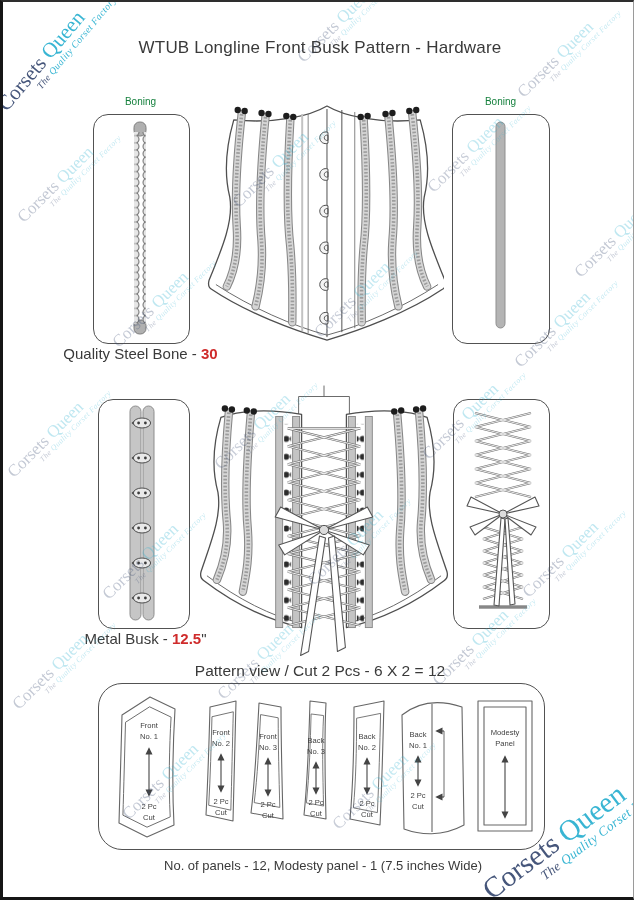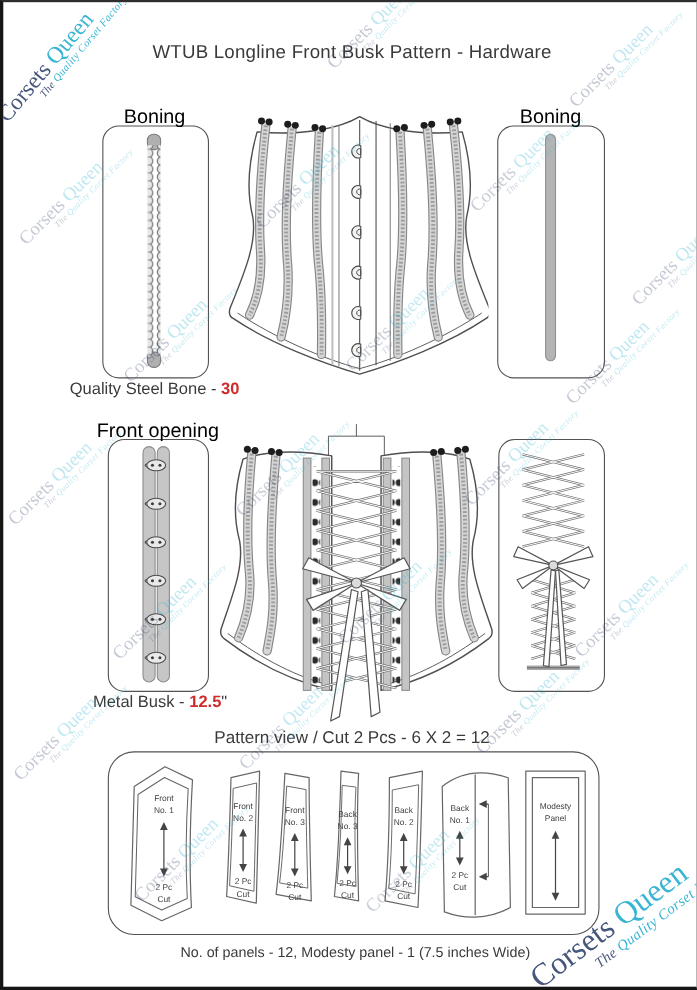--- a/index.html
+++ b/index.html
@@ -5,21 +5,21 @@
   html,body{margin:0;padding:0;background:#e8e8e8;}
   #page{
     position:relative;width:634px;height:900px;margin:0 auto;background:#ffffff;
     box-sizing:border-box;overflow:hidden;
     border-left:3px solid #161616;border-top:2px solid #2e2e2e;
     border-bottom:3px solid #161616;border-right:1px solid #9a9a9a;
     font-family:"Liberation Sans",sans-serif;color:#3b3b3b;
   }
   .title{position:absolute;top:36px;left:0;width:634px;text-align:center;
     font-size:17px;letter-spacing:.2px;color:#3a3a3a;z-index:2;}
-  .boxlbl{position:absolute;text-align:center;font-size:18px;color:#000000;z-index:2;}
+  .boxlbl{position:absolute;text-align:center;font-size:10px;color:#15803d;z-index:2;}
   .box{position:absolute;border:1.4px solid #525252;border-radius:15px;background:transparent;z-index:1;}
   .patbox{position:absolute;border:1.4px solid #525252;border-radius:24px;z-index:1;}
   .cap{position:absolute;text-align:center;font-size:15px;color:#3a3a3a;z-index:2;white-space:nowrap;}
   .red{color:#cf2b2b;font-weight:bold;}
   .drawing{position:absolute;z-index:2;}
   
   .boneO{stroke:#878787;stroke-width:8.5;fill:none;stroke-linecap:round;}
   .boneF{stroke:#d6d6d6;stroke-width:6.4;fill:none;stroke-linecap:round;}
   .boneT{stroke:#9d9d9d;stroke-width:3.6;fill:none;stroke-dasharray:1.7 1.8;}
   .tip{fill:#1d1d1d;}
@@ -128,21 +128,20 @@
     <g>
       <use href="#hk" x="123" y="48"></use>
         <use href="#hk" x="123" y="85"></use>
       <use href="#hk" x="123" y="122"></use>
         <use href="#hk" x="123" y="159"></use>
       <use href="#hk" x="123" y="196"></use>
         <use href="#hk" x="123" y="230"></use>
     </g>
   </svg>
 
-  <div class="boxlbl" style="left:63px;top:379px;width:155px">Front opening</div>
   <div class="box" style="left:95px;top:397px;width:90px;height:228px"></div>
   <svg class="drawing" style="left:95px;top:397px" width="90" height="228" viewBox="0 0 90 228">
     <rect x="32" y="7" width="11" height="214" rx="5.5" fill="#c6c6c6" stroke="#8d8d8d"></rect>
     <rect x="45" y="7" width="11" height="214" rx="5.5" fill="#c6c6c6" stroke="#8d8d8d"></rect>
     <defs>
       <g id="clasp">
         <ellipse cx="0" cy="0" rx="8.6" ry="5" fill="#e9e9e9" stroke="#4d4d4d" stroke-width="1"></ellipse>
         <path d="M-8.6 -1.5 q-3 1.5 0 3" fill="none" stroke="#4d4d4d" stroke-width="1"></path>
         <circle cx="-3.4" cy="0" r="1.4" fill="#3c3c3c"></circle>
         <circle cx="3.4" cy="0" r="1.4" fill="#3c3c3c"></circle>

